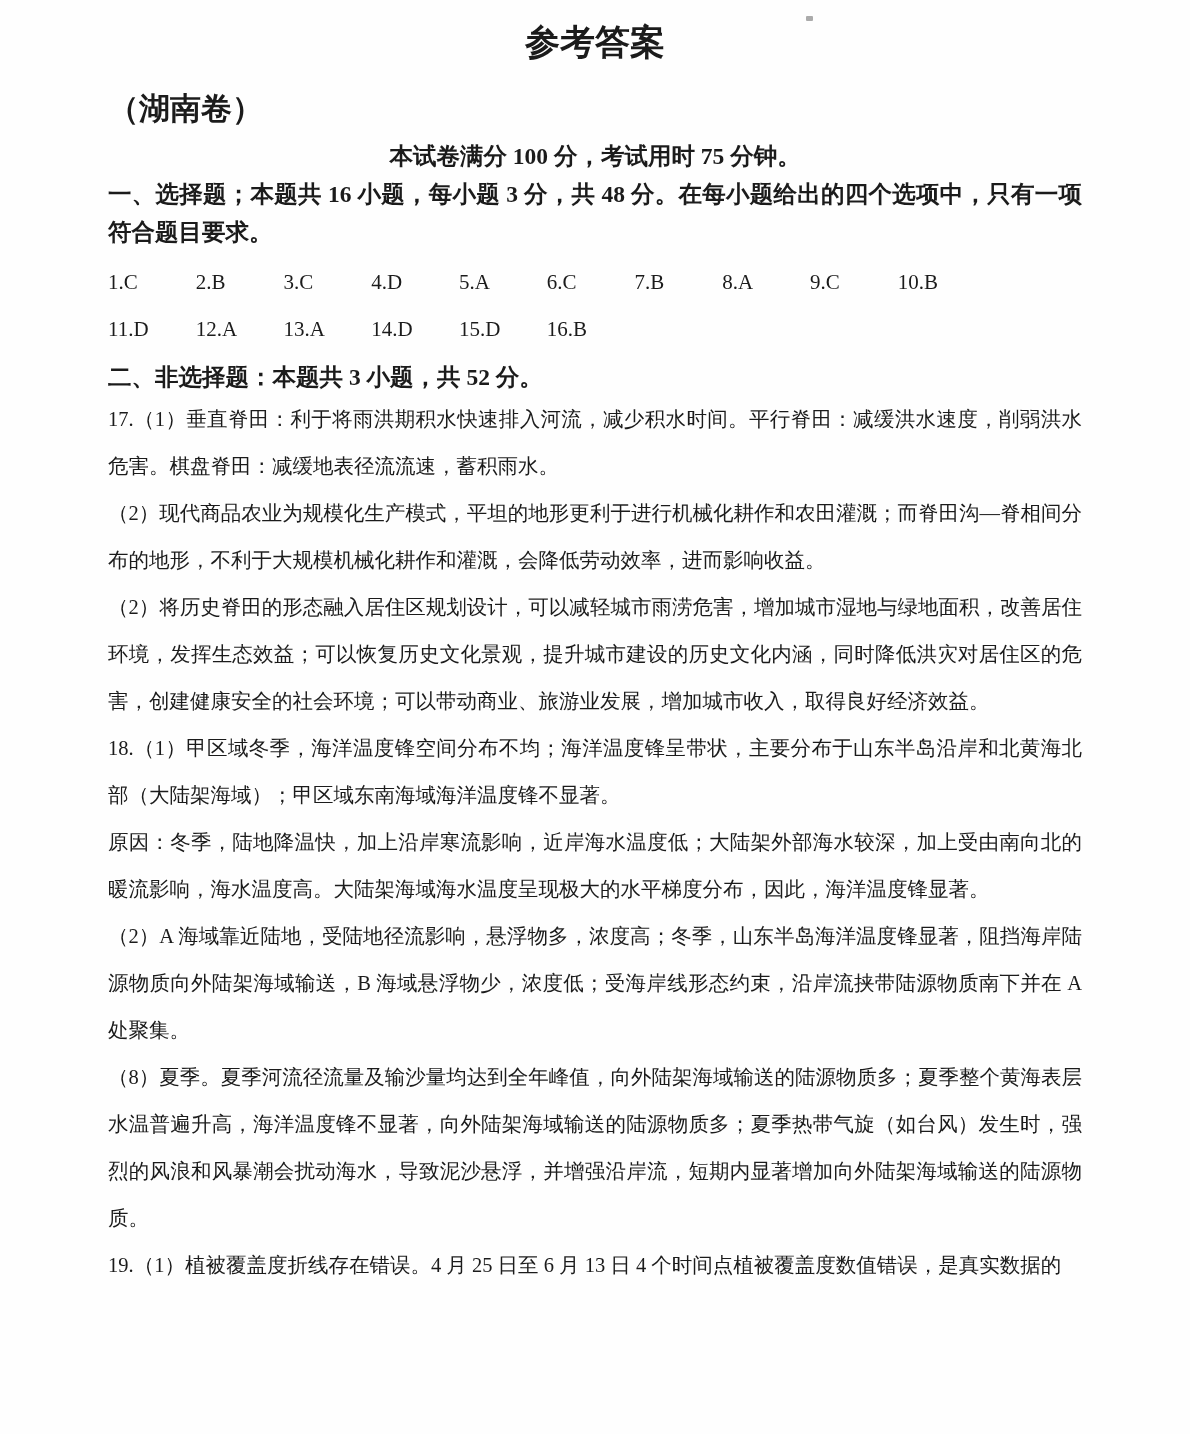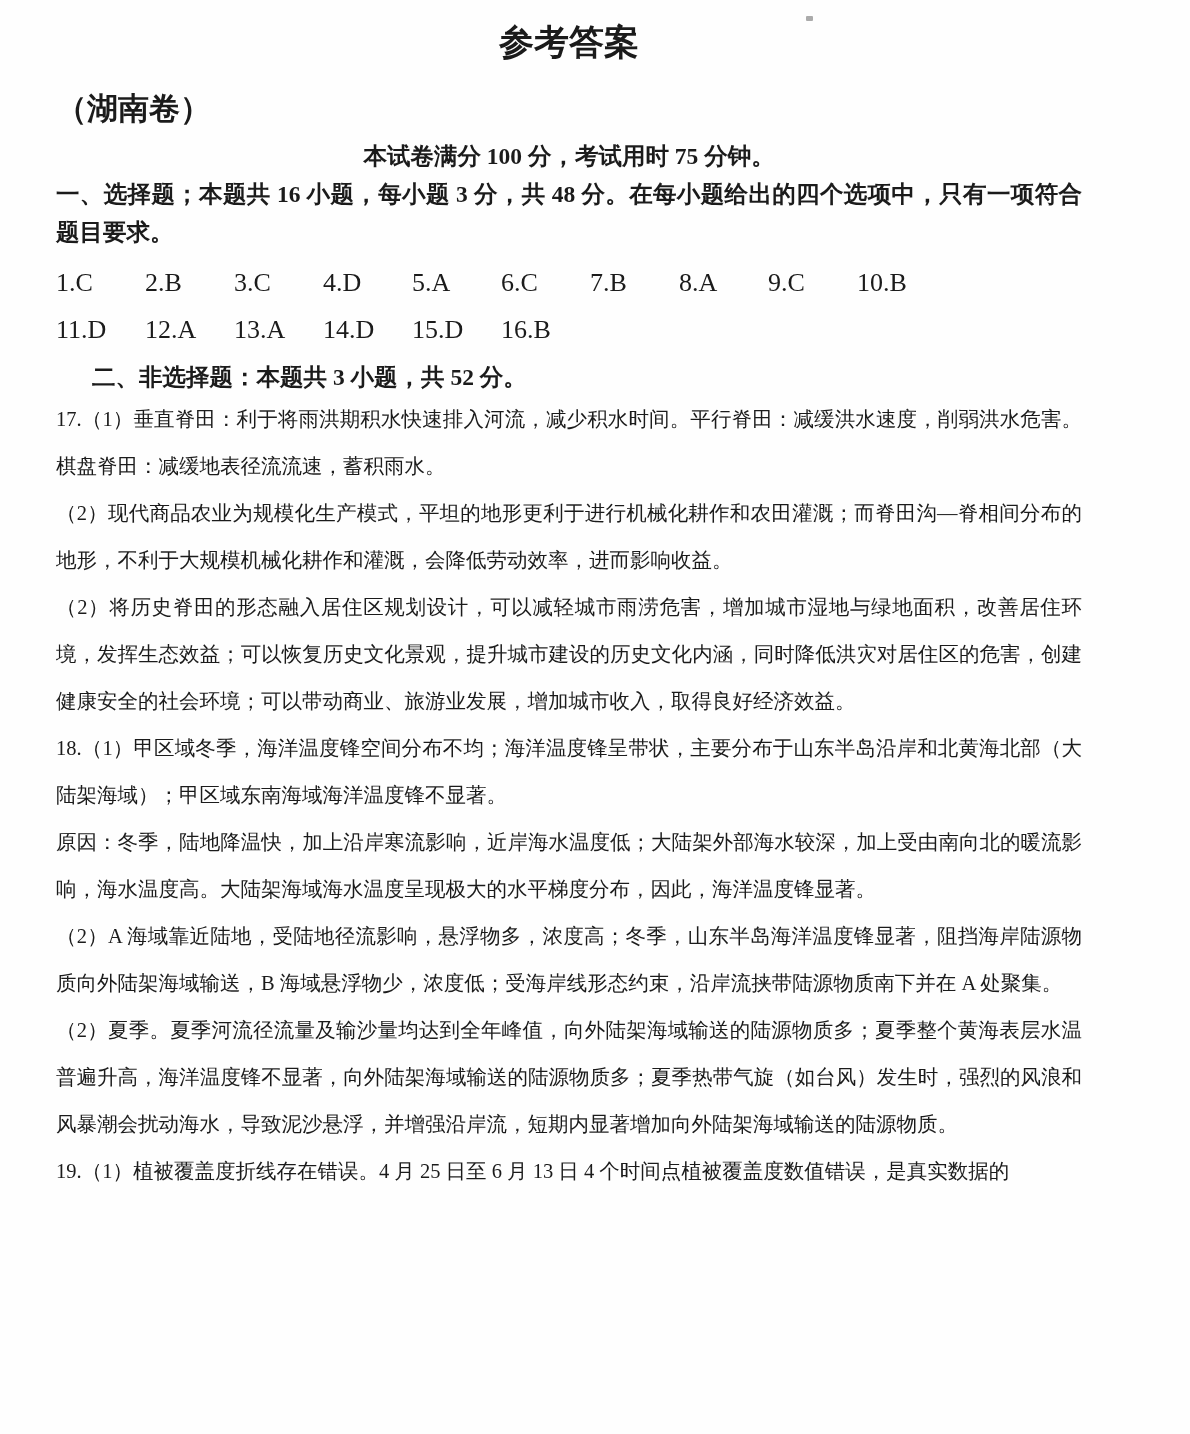--- a/index.html
+++ b/index.html
@@ -7,21 +7,21 @@
     padding: 0;
     background: #ffffff;
   }
   .page {
     position: relative;
     width: 1190px;
     height: 1434px;
     margin: 0 auto;
     background: #fefefe;
     box-sizing: border-box;
-    padding: 22px 108px 0 56px;
+    padding: 22px 108px 0 108px;
     overflow: hidden;
     font-family: "Liberation Serif", "DejaVu Serif", serif;
     color: #1b1b1b;
   }
   .speck {
     position: absolute;
     left: 806px;
     top: 16px;
     width: 7px;
     height: 5px;
@@ -59,34 +59,33 @@
   .section-heading {
     margin: 4px 0 0 0;
     font-size: 23.5px;
     line-height: 38px;
     font-weight: 700;
     text-align: justify;
     text-align-last: left;
   }
   .answer-row {
     margin: 20px 0 0 0;
-    font-size: 26px;
+    font-size: 21px;
     line-height: 23px;
     white-space: nowrap;
   }
   .answer-row-2 {
     margin-top: 24px;
   }
   .answer-item {
     display: inline-block;
     width: 82.5px;
   }
   .free-heading {
     margin-top: 17px;
-    margin-left: 36px;
   }
   .body-text {
     font-size: 20.5px;
     line-height: 47px;
     text-align: justify;
     text-align-last: left;
   }
   .body-text p {
     margin: 0;
   }
@@ -128,17 +127,17 @@
 
   <p class="section-heading free-heading">二、非选择题：本题共 3 小题，共 52 分。</p>
 
   <div class="body-text">
     <p>17.（1）垂直脊田：利于将雨洪期积水快速排入河流，减少积水时间。平行脊田：减缓洪水速度，削弱洪水危害。棋盘脊田：减缓地表径流流速，蓄积雨水。</p>
     <p>（2）现代商品农业为规模化生产模式，平坦的地形更利于进行机械化耕作和农田灌溉；而脊田沟—脊相间分布的地形，不利于大规模机械化耕作和灌溉，会降低劳动效率，进而影响收益。</p>
     <p>（2）将历史脊田的形态融入居住区规划设计，可以减轻城市雨涝危害，增加城市湿地与绿地面积，改善居住环境，发挥生态效益；可以恢复历史文化景观，提升城市建设的历史文化内涵，同时降低洪灾对居住区的危害，创建健康安全的社会环境；可以带动商业、旅游业发展，增加城市收入，取得良好经济效益。</p>
     <p>18.（1）甲区域冬季，海洋温度锋空间分布不均；海洋温度锋呈带状，主要分布于山东半岛沿岸和北黄海北部（大陆架海域）；甲区域东南海域海洋温度锋不显著。</p>
     <p>原因：冬季，陆地降温快，加上沿岸寒流影响，近岸海水温度低；大陆架外部海水较深，加上受由南向北的暖流影响，海水温度高。大陆架海域海水温度呈现极大的水平梯度分布，因此，海洋温度锋显著。</p>
     <p>（2）A 海域靠近陆地，受陆地径流影响，悬浮物多，浓度高；冬季，山东半岛海洋温度锋显著，阻挡海岸陆源物质向外陆架海域输送，B 海域悬浮物少，浓度低；受海岸线形态约束，沿岸流挟带陆源物质南下并在 A 处聚集。</p>
-    <p>（2）夏季。夏季河流径流量及输沙量均达到全年峰值，向外陆架海域输送的陆源物质多；夏季整个黄海表层水温普遍升高，海洋温度锋不显著，向外陆架海域输送的陆源物质多；夏季热带气旋（如台风）发生时，强烈的风浪和风暴潮会扰动海水，导致泥沙悬浮，并增强沿岸流，短期内显著增加向外陆架海域输送的陆源物质。</p>
+    <p>（8）夏季。夏季河流径流量及输沙量均达到全年峰值，向外陆架海域输送的陆源物质多；夏季整个黄海表层水温普遍升高，海洋温度锋不显著，向外陆架海域输送的陆源物质多；夏季热带气旋（如台风）发生时，强烈的风浪和风暴潮会扰动海水，导致泥沙悬浮，并增强沿岸流，短期内显著增加向外陆架海域输送的陆源物质。</p>
     <p>19.（1）植被覆盖度折线存在错误。4 月 25 日至 6 月 13 日 4 个时间点植被覆盖度数值错误，是真实数据的</p>
   </div>
 
 </div>
 
 </body></html>

